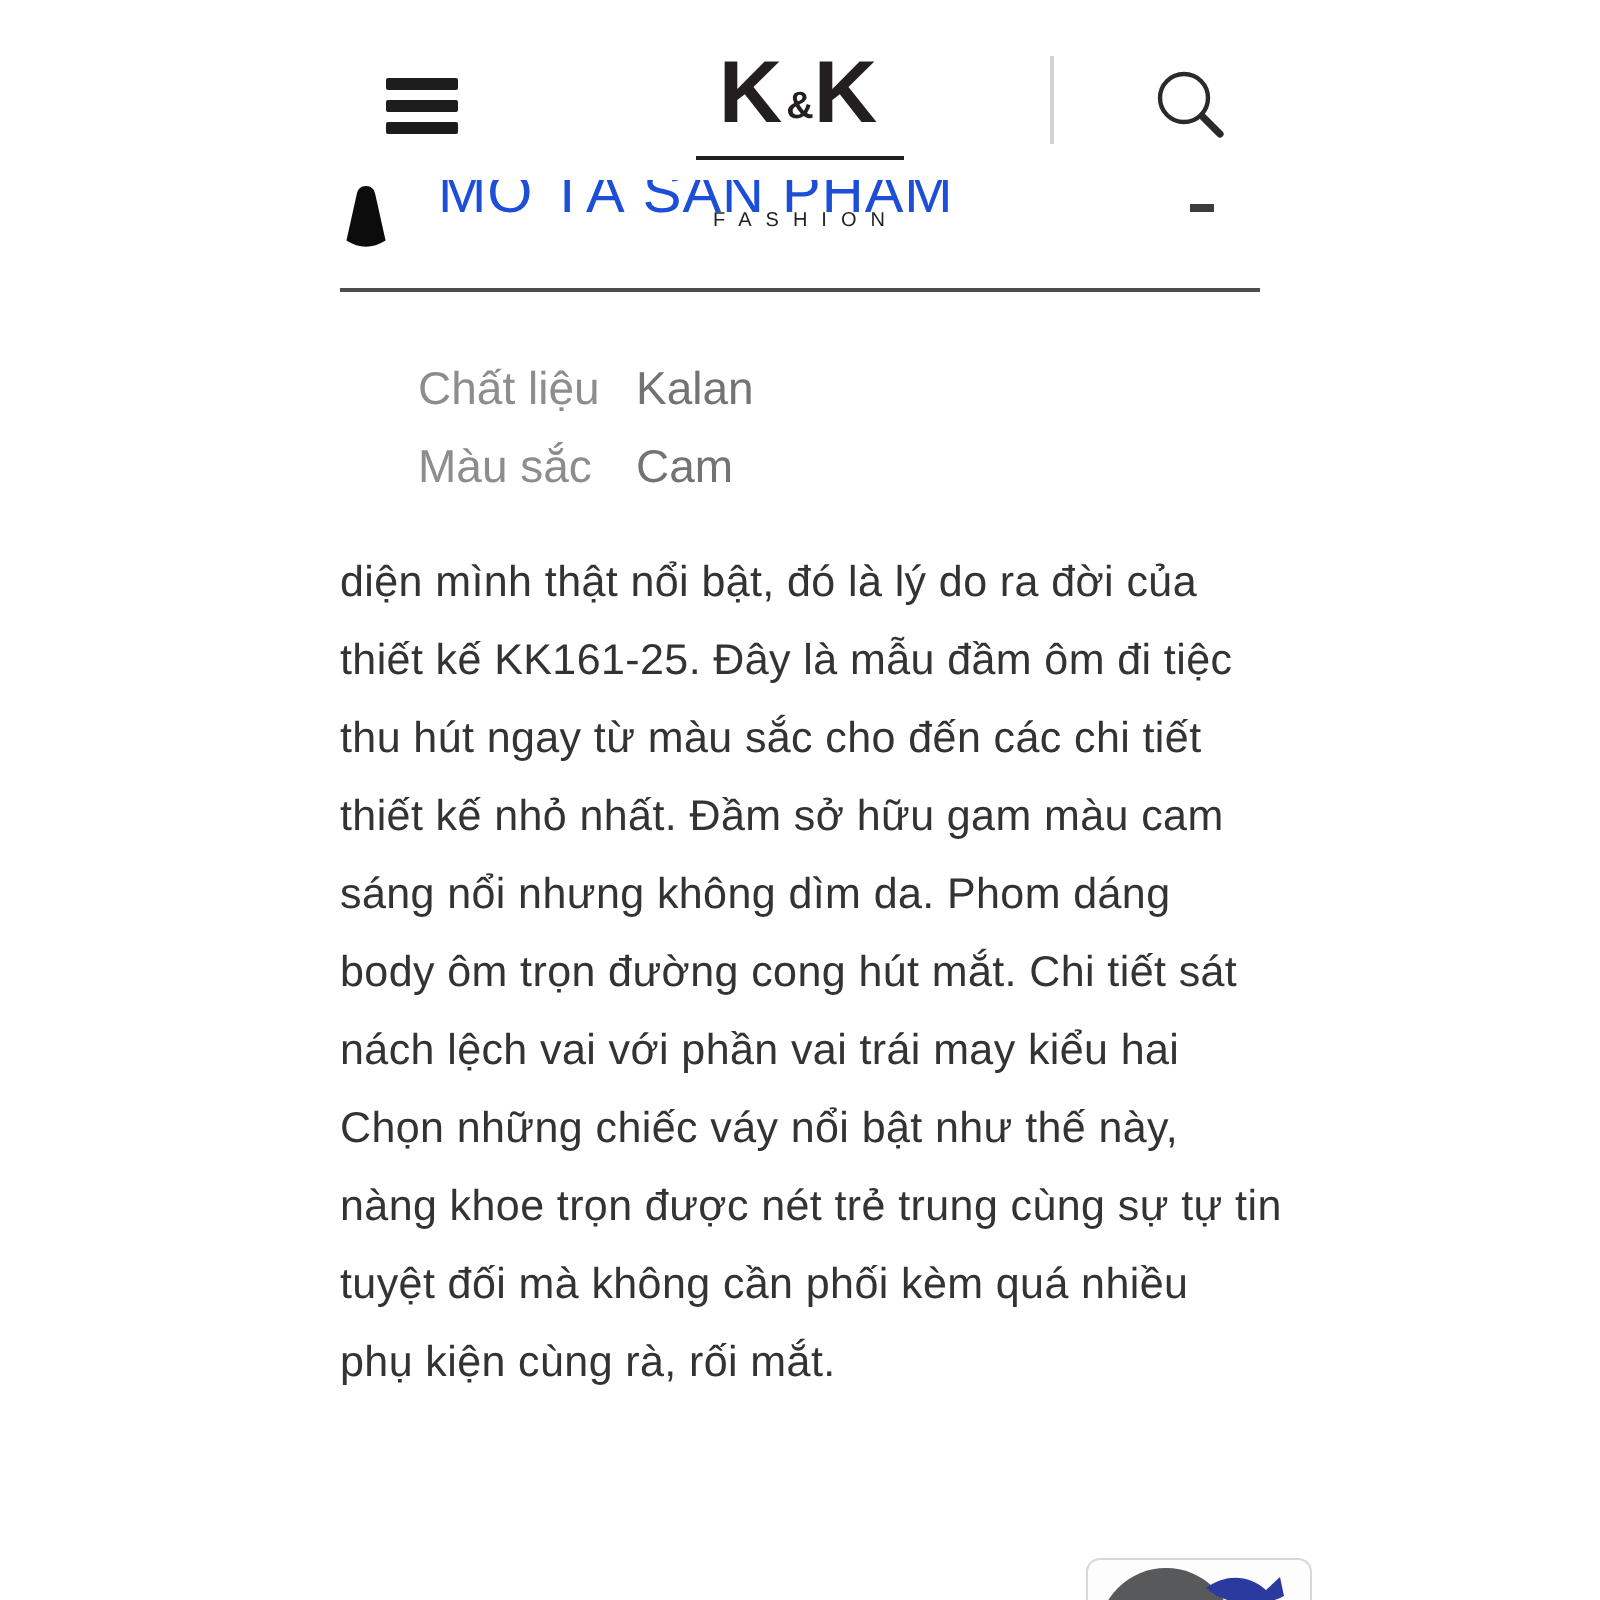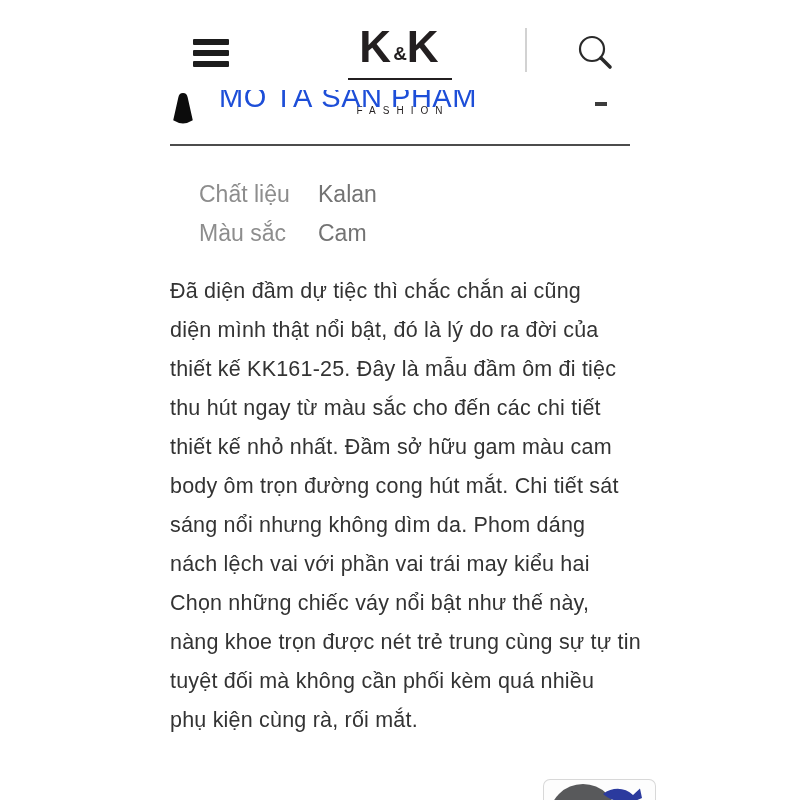--- a/index.html
+++ b/index.html
@@ -24,21 +24,21 @@
 
   
   .dress-icon{position:absolute;left:170px;top:92px;width:26px;height:35px;}
   .sec-title-clip{position:absolute;left:219px;top:90px;height:29px;overflow:hidden;}
   .sec-title-clip span{display:block;font-size:29px;line-height:29px;margin-top:-7px;
     font-weight:500;color:#1d4ed8;letter-spacing:0.5px;white-space:nowrap;}
   .collapse-minus{position:absolute;left:595px;top:102px;width:12px;height:4px;background:#3c3c3c;cursor:pointer;}
   .sec-rule{position:absolute;left:170px;top:144px;width:460px;height:2px;background:#4c4c4c;}
 
   
-  .spec-label{position:absolute;left:199px;font-size:23px;color:#8d8d8d;white-space:nowrap;}
+  .spec-label{position:absolute;left:209px;font-size:23px;color:#8d8d8d;white-space:nowrap;}
   .spec-value{position:absolute;left:318px;font-size:23px;color:#737373;white-space:nowrap;}
   .row1{top:181px;} .row2{top:220px;}
 
   
   .desc{position:absolute;left:170px;top:272px;width:470px;}
   .desc .ln{font-size:21.5px;line-height:39px;color:#333333;white-space:nowrap;letter-spacing:0.2px;}
 
   
   .chat-widget{position:absolute;left:543px;top:779px;width:111px;height:21px;
     background:#fdfdfd;border:1px solid #d8d8d8;border-bottom:none;
@@ -91,27 +91,26 @@
   <div>
     <div class="spec-label row1">Chất liệu</div>
     <div class="spec-value row1">Kalan</div>
   </div>
   <div>
     <div class="spec-label row2">Màu sắc</div>
     <div class="spec-value row2">Cam</div>
   </div>
 
   <div class="desc">
-    <div class="ln">Đã diện đầm dự tiệc thì chắc chắn ai cũng</div>
     <div class="ln">diện mình thật nổi bật, đó là lý do ra đời của</div>
     <div class="ln">thiết kế KK161-25. Đây là mẫu đầm ôm đi tiệc</div>
     <div class="ln">thu hút ngay từ màu sắc cho đến các chi tiết</div>
     <div class="ln">thiết kế nhỏ nhất. Đầm sở hữu gam màu cam</div>
+    <div class="ln">sáng nổi nhưng không dìm da. Phom dáng</div>
     <div class="ln">body ôm trọn đường cong hút mắt. Chi tiết sát</div>
-    <div class="ln">sáng nổi nhưng không dìm da. Phom dáng</div>
     <div class="ln">nách lệch vai với phần vai trái may kiểu hai</div>
     <div class="ln">Chọn những chiếc váy nổi bật như thế này,</div>
     <div class="ln">nàng khoe trọn được nét trẻ trung cùng sự tự tin</div>
     <div class="ln">tuyệt đối mà không cần phối kèm quá nhiều</div>
     <div class="ln">phụ kiện cùng rà, rối mắt.</div>
   </div>
 
   <div class="chat-widget">
     <div class="chat-avatar"></div>
     <svg class="chat-logo" viewBox="0 0 46 16">

